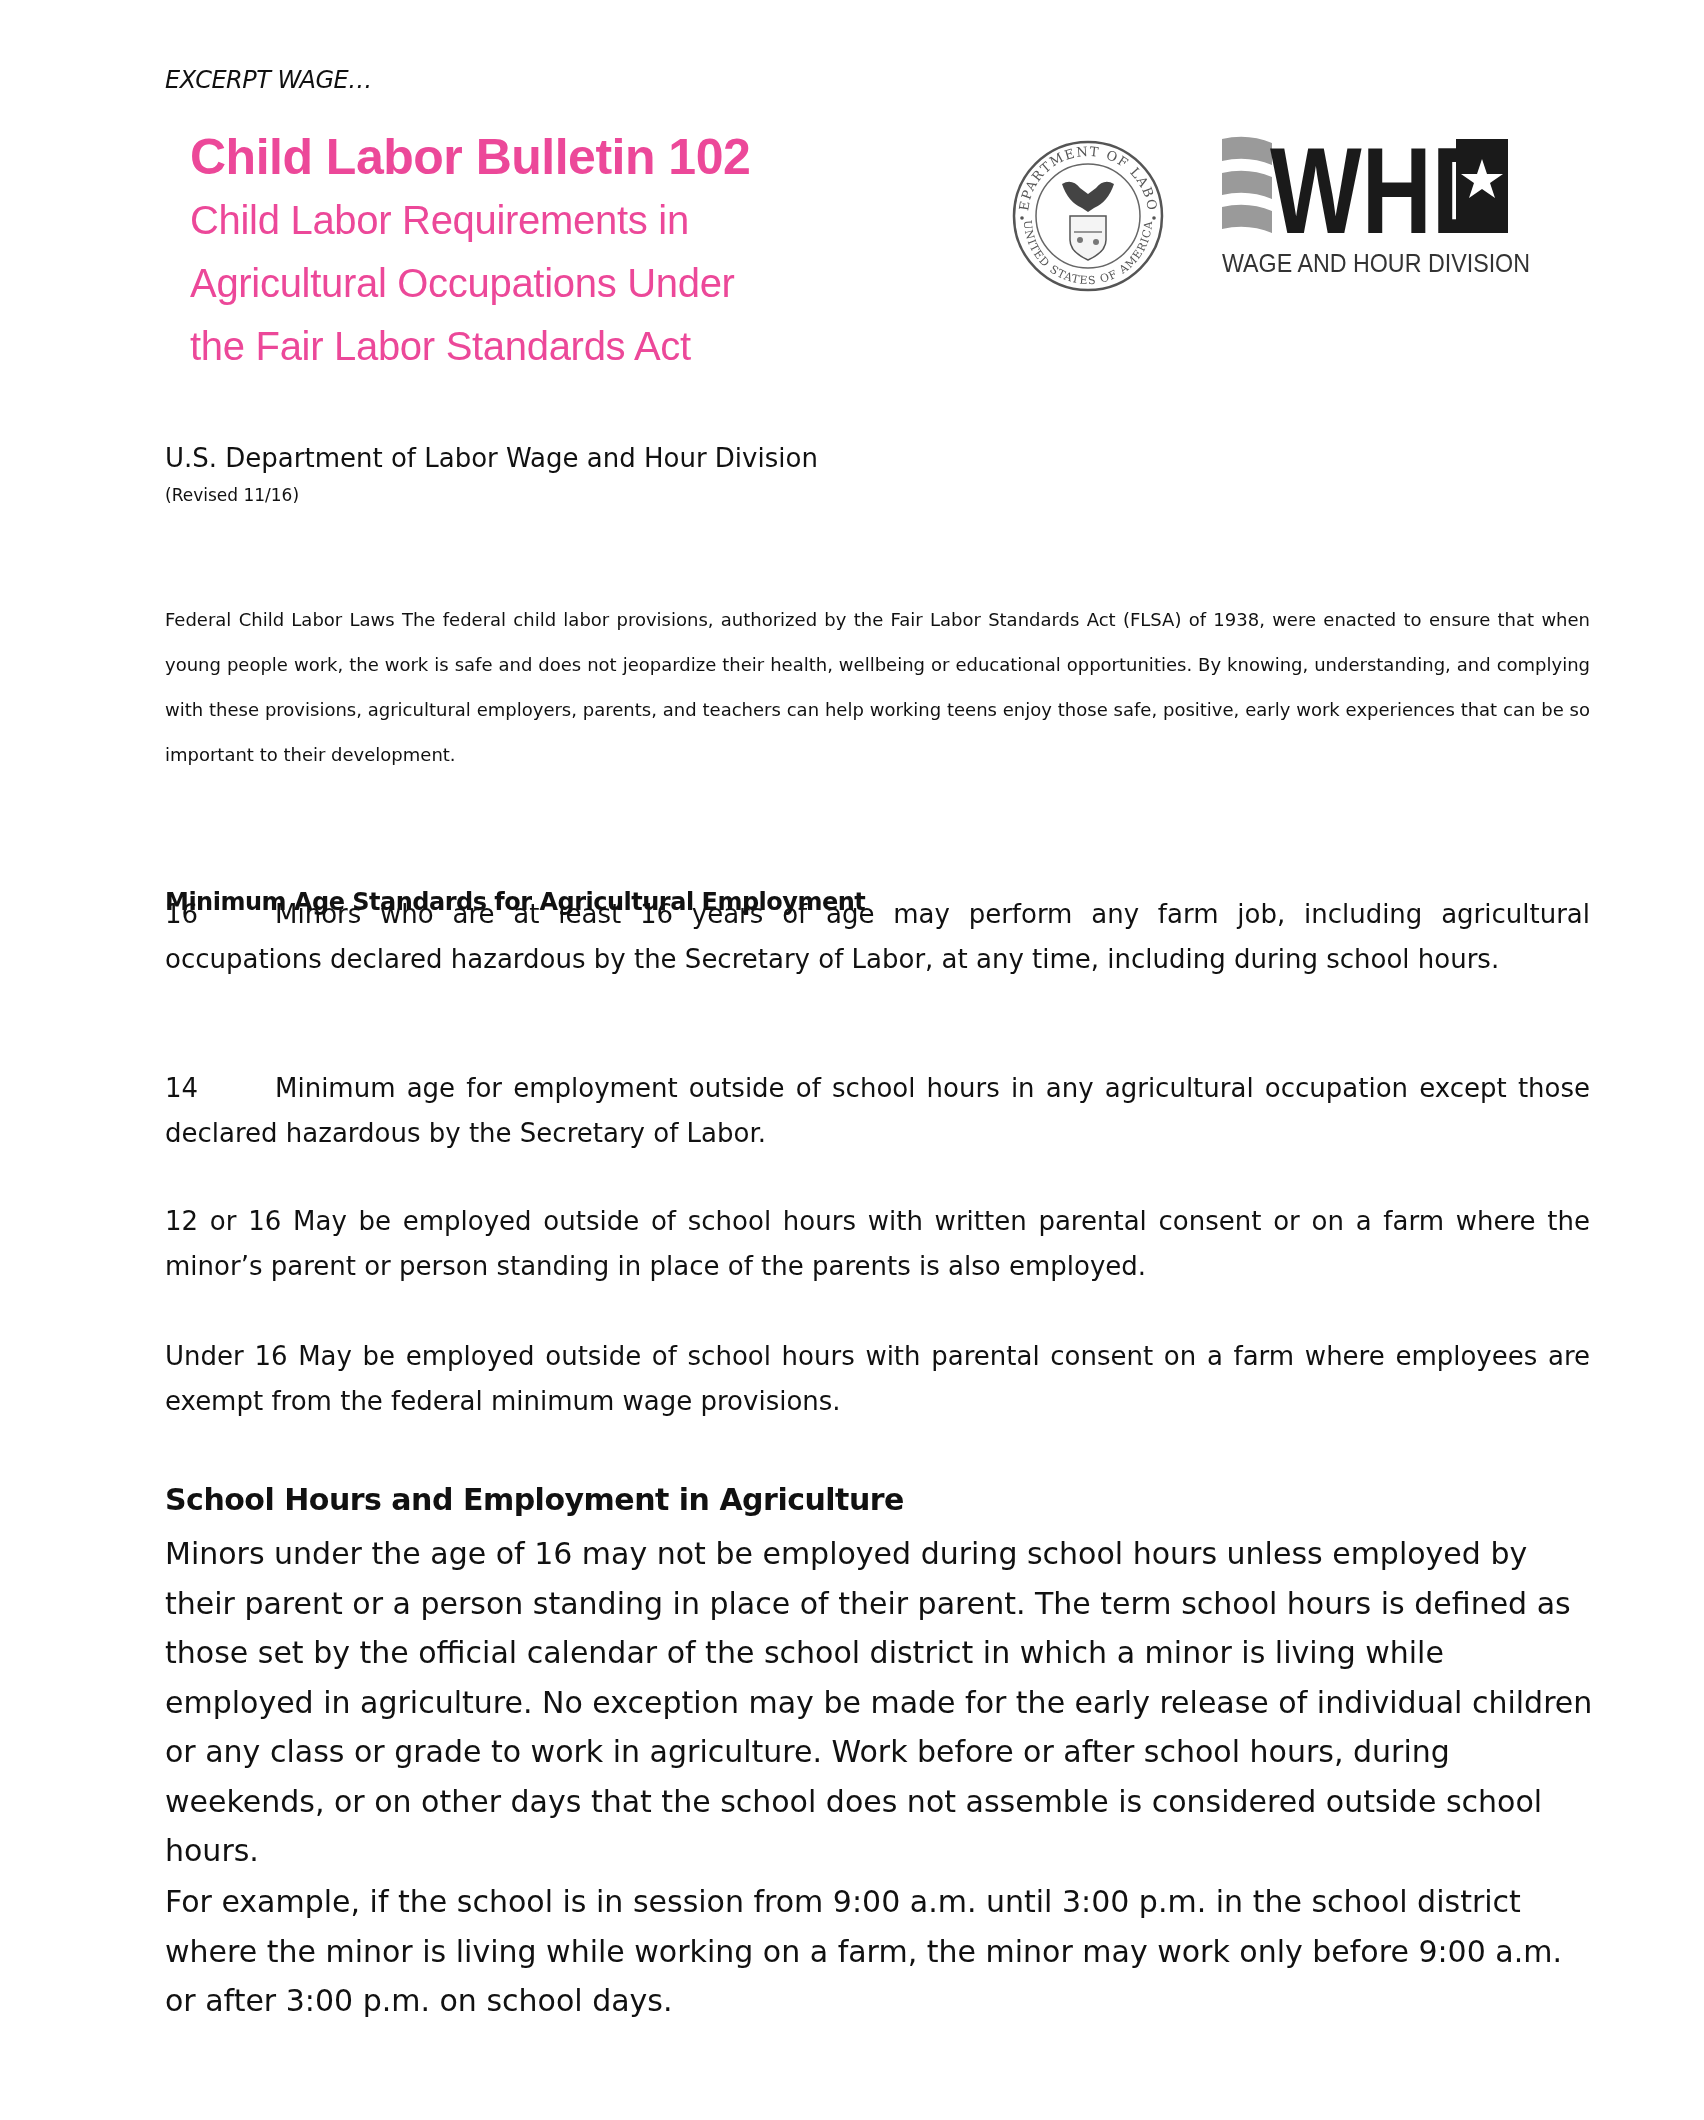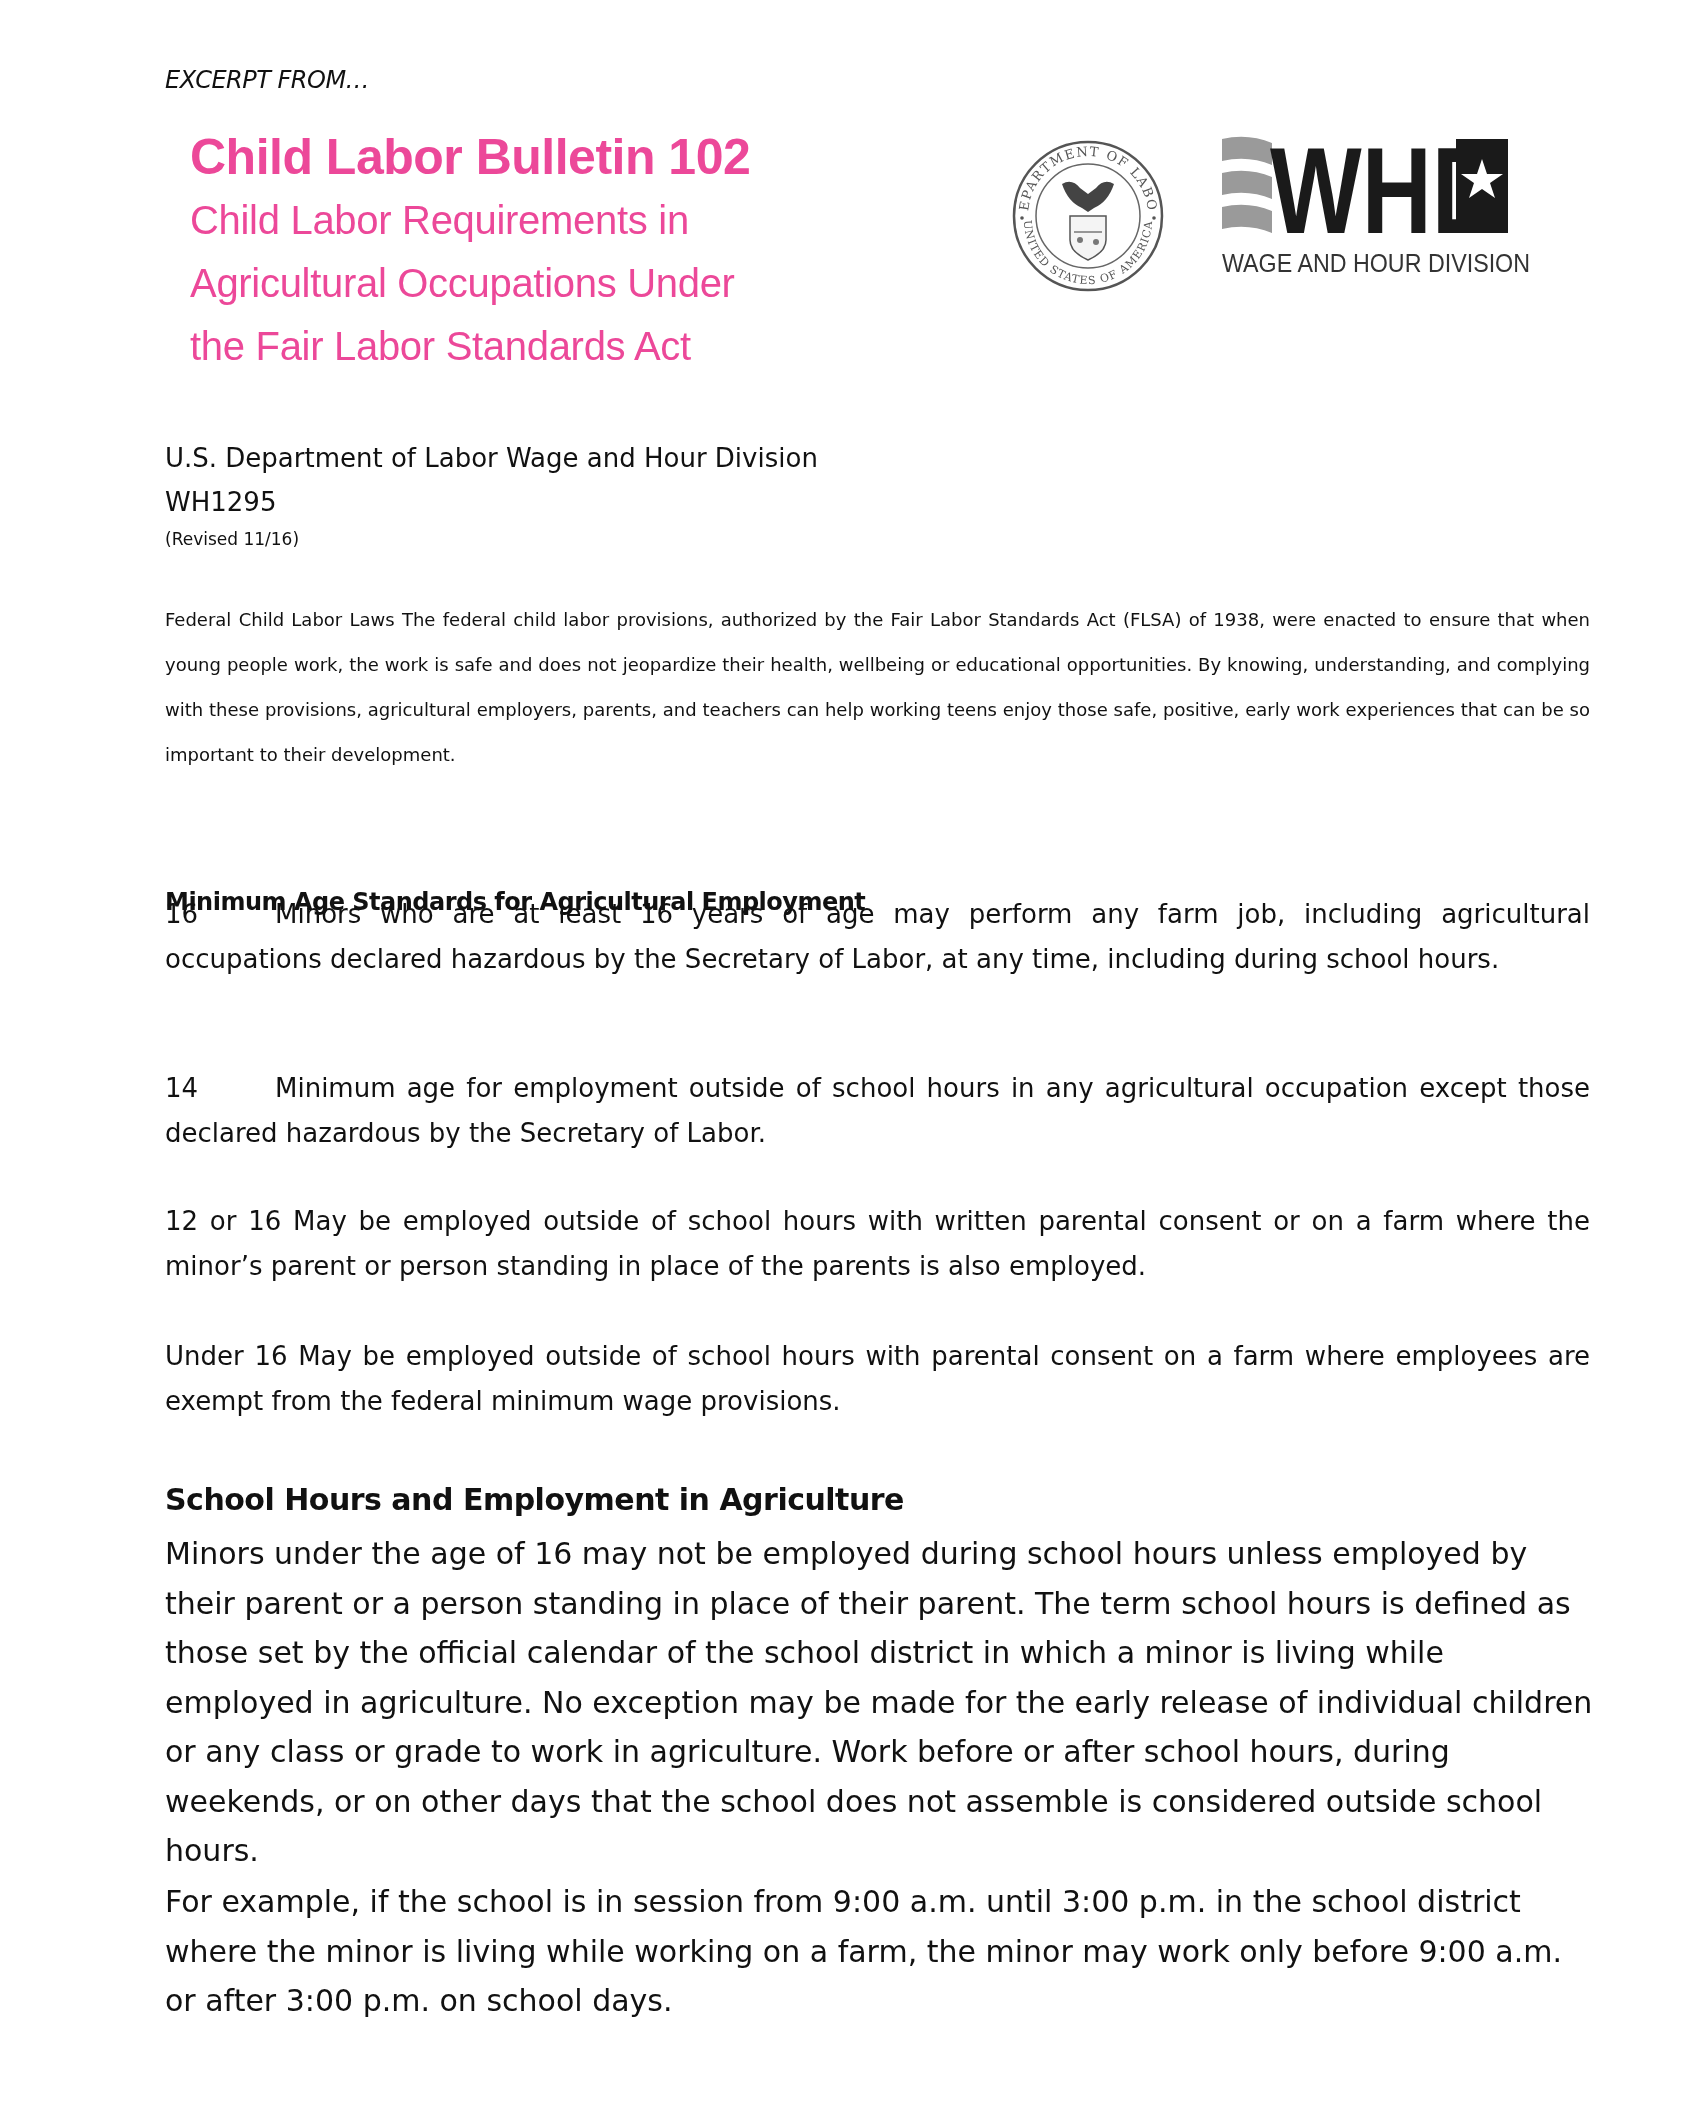--- a/index.html
+++ b/index.html
@@ -23,21 +23,21 @@
   .a12 { top: 1199px; }
   .aU { top: 1334px; }
   .h3 { left: 165px; top: 1482px; font-size: 30px; font-weight: bold; letter-spacing: -0.5px; }
   .big { left: 165px; width: 1430px; font-size: 30px; line-height: 49.5px; }
   .b1 { top: 1529px; }
   .b2 { top: 1877px; }
 </style>
 </head>
 <body>
 
-<div class="abs excerpt">EXCERPT FROM…</div>
+<div class="abs excerpt">EXCERPT WAGE…</div>
 
 <div class="abs banner">
   <div class="t1">Child Labor Bulletin 102</div>
   <div class="t2">Child Labor Requirements in</div>
   <div class="t2">Agricultural Occupations Under</div>
   <div class="t2">the Fair Labor Standards Act</div>
 </div>
 
 <div class="abs seal">
   <svg width="156" height="160" viewBox="0 0 156 160">
@@ -72,21 +72,20 @@
     </g>
     <text x="50" y="100" font-family="Liberation Sans, sans-serif" font-weight="bold" font-size="122" fill="#1a1a1a" textLength="232" lengthAdjust="spacingAndGlyphs">WHD</text>
     <rect x="236" y="6" width="52" height="94" fill="#1a1a1a"></rect>
     <polygon points="262,26 267,41 283,41 270,50 275,65 262,56 249,65 254,50 241,41 257,41" fill="#ffffff"></polygon>
     <text x="2" y="139" font-family="Liberation Sans, sans-serif" font-size="26" fill="#333" textLength="308" lengthAdjust="spacingAndGlyphs">WAGE AND HOUR DIVISION</text>
   </svg>
 </div>
 
 <div class="abs org">
   <div>U.S. Department of Labor Wage and Hour Division</div>
-  <div>WH1295</div>
   <div class="rev">(Revised 11/16)</div>
 </div>
 
 <div class="abs para p1">Federal Child Labor Laws The federal child labor provisions, authorized by the Fair Labor Standards Act (FLSA) of 1938, were enacted to ensure that when young people work, the work is safe and does not jeopardize their health, wellbeing or educational opportunities. By knowing, understanding, and complying with these provisions, agricultural employers, parents, and teachers can help working teens enjoy those safe, positive, early work experiences that can be so important to their development.</div>
 
 <div class="abs h2">Minimum Age Standards for Agricultural Employment</div>
 
 <div class="abs age a16">
   <span class="num">16</span><span>Minors who are at least 16 years of age may perform any farm job, including agricultural occupations declared hazardous by the Secretary of Labor, at any time, including during school hours.</span>
 </div>

